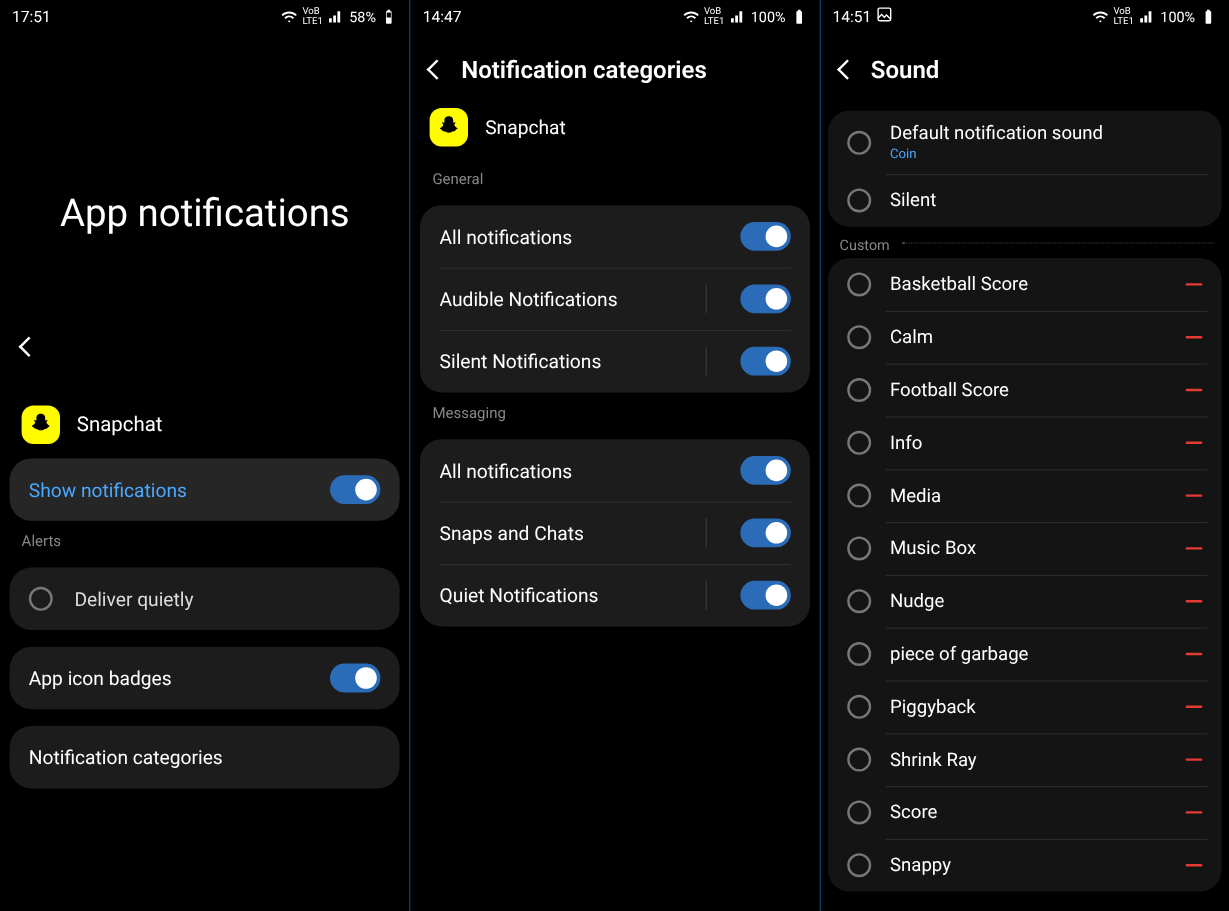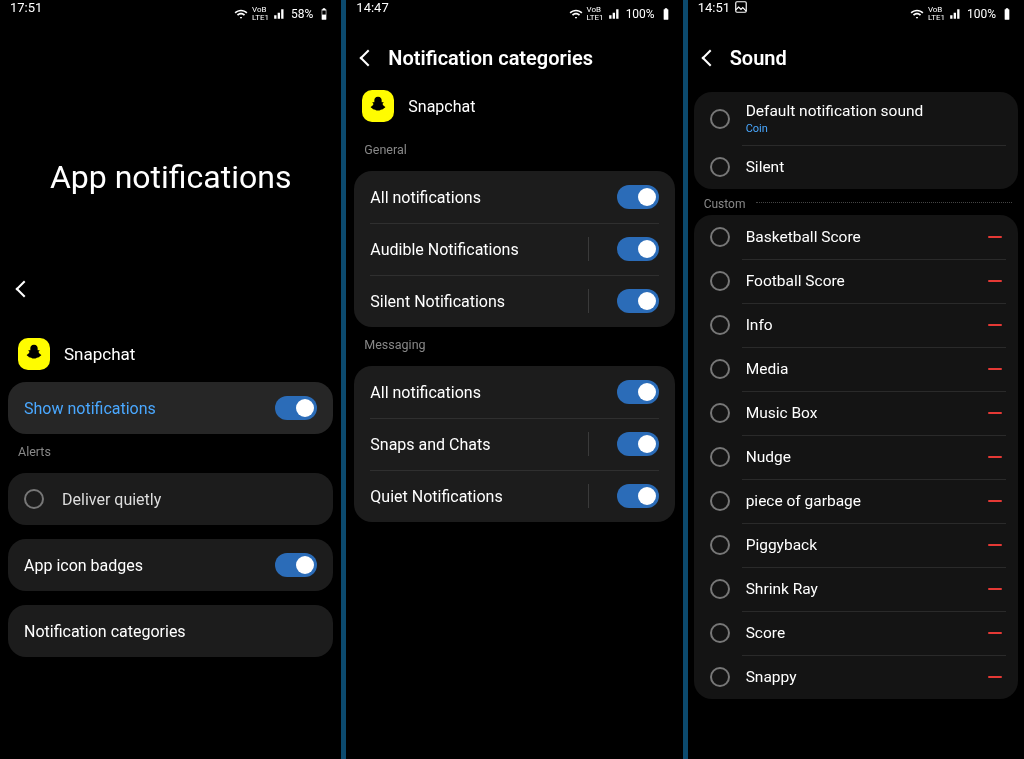--- a/index.html
+++ b/index.html
@@ -12,26 +12,27 @@
     display: flex;
     overflow: hidden;
   }
   .panel {
     width: 341.33px;
     height: 759px;
     background: #000;
     position: relative;
     overflow: hidden;
   }
-  .panel + .panel { border-left: 5px solid #0c4a6e; }
+  .panel + .panel { border-left: 1px solid #0c4a6e; }
 
   
   .status-bar {
     height: 28px;
     display: flex;
+    align-items: center;
     padding: 0 10px;
     font-size: 13px;
     color: #fff;
   }
   .status-bar .left { flex: 0 0 auto; }
   .status-bar .spacer { flex: 1; }
   .status-bar .right { display: flex; align-items: center; gap: 4px; font-size: 12px; }
   .status-bar .right svg { width: 14px; height: 14px; }
   .status-bar .picture-icon { margin-left: 4px; }
 
@@ -399,20 +400,25 @@
     <div class="p3-section-label">Custom</div>
 
     <div class="p3-card" id="p3-custom">
         <div class="sound-row">
           <span class="radio"></span>
           <span class="row-label">Basketball Score</span>
           <span class="minus"></span>
         </div>
         <div class="sound-row">
           <span class="radio"></span>
+          <span class="row-label">Calm</span>
+          <span class="minus"></span>
+        </div>
+        <div class="sound-row">
+          <span class="radio"></span>
           <span class="row-label">Football Score</span>
           <span class="minus"></span>
         </div>
         <div class="sound-row">
           <span class="radio"></span>
           <span class="row-label">Info</span>
           <span class="minus"></span>
         </div>
         <div class="sound-row">
           <span class="radio"></span>

